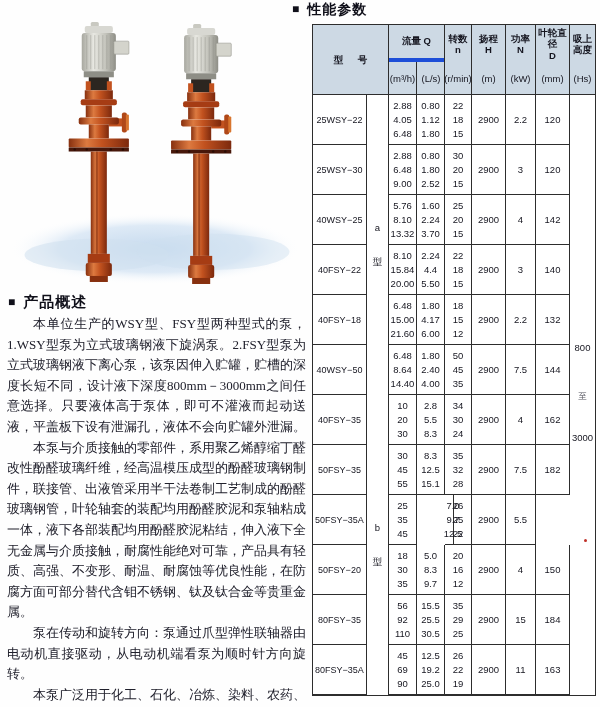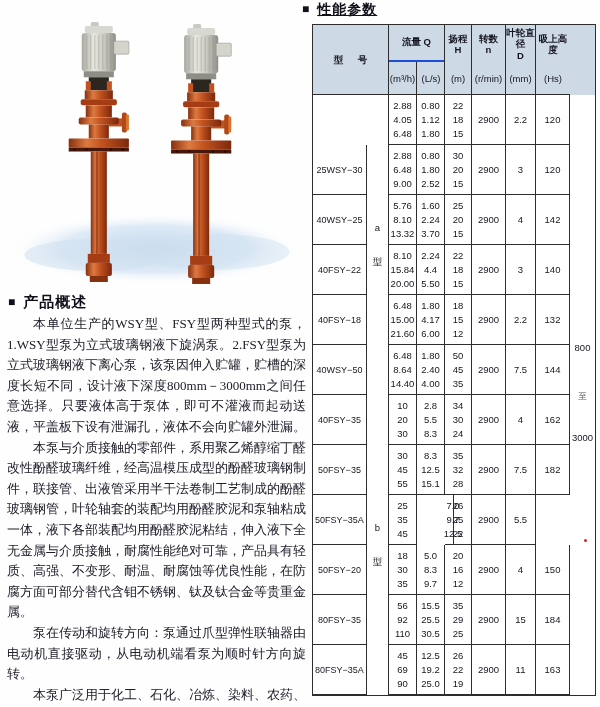--- a/index.html
+++ b/index.html
@@ -4,40 +4,40 @@
 <style>
   html,body{margin:0;padding:0;}
   body{width:600px;height:707px;background:#f7f7f4;}
   .page{position:relative;width:600px;height:707px;background:#fefefe;overflow:hidden;
         font-family:"Liberation Serif",serif;color:#1c1c26;}
 
   
   .photo{position:absolute;left:4px;top:2px;width:302px;height:286px;}
   .sec-title{position:absolute;font-weight:700;color:#10101a;letter-spacing:1px;}
   .left-title{left:8px;top:293px;font-size:15px;}
-  .right-title{left:302px;top:1px;font-size:14px;text-decoration:underline;}
+  .right-title{left:292px;top:1px;font-size:14px;}
   .bullet{display:inline-block;margin-right:7px;font-size:12px;position:relative;top:-1px;}
   .paragraphs{position:absolute;left:7px;top:314px;width:299px;font-size:13px;
               line-height:20.6px;text-align:justify;color:#20202c;}
   .paragraphs p{margin:0;text-indent:2em;}
 
   
   .ptable{position:absolute;left:312px;top:24px;width:282px;border:1.5px solid #2d2d2d;background:#fff;}
   .thead{display:grid;grid-template-columns:76px 56px 27px 34px 30px 34px 25px;height:70px;
          background:#cdd9e4;font-family:"Liberation Sans",sans-serif;font-size:9.5px;
          font-weight:600;color:#15151f;}
   .th{border-right:1px solid #2d2d2d;border-bottom:1px solid #2d2d2d;display:flex;
       flex-direction:column;align-items:center;text-align:center;}
   .th:last-child{border-right:none;}
   .th-mid{flex:1;display:flex;flex-direction:column;justify-content:center;line-height:11.5px;}
   .th-unit{height:31px;display:flex;align-items:center;font-weight:400;}
   .model-h{justify-content:center;letter-spacing:0;}
   .model-h .th-mid{line-height:14px;letter-spacing:6px;text-indent:6px;}
   .flow .flow-label{height:37px;width:100%;display:flex;align-items:center;justify-content:center;
-                    border-bottom:2px solid #1d4ed8;box-sizing:border-box;}
+                    border-bottom:4px solid #1d4ed8;box-sizing:border-box;}
   .flow .flow-units{flex:1;display:grid;grid-template-columns:28px 28px;width:100%;font-weight:400;text-align:right;}
   .flow .flow-units span{display:flex;align-items:center;justify-content:center;}
   .flow .flow-units span:first-child{border-right:1px solid #2d2d2d;}
 
   .tbody{display:grid;grid-template-columns:54px 22px 28px 28px 27px 34px 30px 34px 25px;
          grid-auto-rows:50px;font-family:"Liberation Sans",sans-serif;font-size:9.5px;
          color:#15151f;background:#fff;}
   .c{border-right:1px solid #2d2d2d;border-bottom:1px solid #2d2d2d;display:flex;
      align-items:center;justify-content:center;white-space:pre-line;text-align:center;
      line-height:14px;}
@@ -139,31 +139,38 @@
       </div>
       <div class="th flow">
         <div class="flow-label">流量 Q</div>
         <div class="flow-units">
           <span>(m³/h)</span>
           <span>(L/s)</span>
         </div>
       </div>
       <div class="th">
         <div class="th-mid">
+            <span>转数</span>
+            <span>n</span>
+          </div>
+        <div class="th-unit">(r/min)</div>
+      </div>
+      <div class="th">
+        <div class="th-mid">
             <span>扬程</span>
             <span>H</span>
           </div>
         <div class="th-unit">(m)</div>
       </div>
       <div class="th">
         <div class="th-mid">
-            <span>转数</span>
-            <span>n</span>
-          </div>
-        <div class="th-unit">(r/min)</div>
+            <span>功率</span>
+            <span>N</span>
+          </div>
+        <div class="th-unit">(kW)</div>
       </div>
       <div class="th">
         <div class="th-mid">
             <span>叶轮直径</span>
             <span>D</span>
           </div>
         <div class="th-unit">(mm)</div>
       </div>
       <div class="th">
         <div class="th-mid">
@@ -178,20 +185,21 @@
 型</div>
       <div class="c gc2 group-cell" style="grid-row:7 / span 6">b
 型</div>
       <div class="c gc9 hs" style="grid-row:1 / span 12">
         <span class="hs-from">800</span>
         <span class="hs-word">至</span>
         <span class="hs-to">3000</span>
         <i class="artifact-dot"></i>
       </div>
 
+  <div class="c gc1" style="grid-row: 1;">25WSY−22</div>
   <div class="c gc3" style="grid-row: 1;">2.88
 4.05
 6.48</div>
   <div class="c gc4" style="grid-row: 1;">0.80
 1.12
 1.80</div>
   <div class="c gc5" style="grid-row: 1;">22
 18
 15</div>
   <div class="c gc6" style="grid-row: 1;">2900</div>

